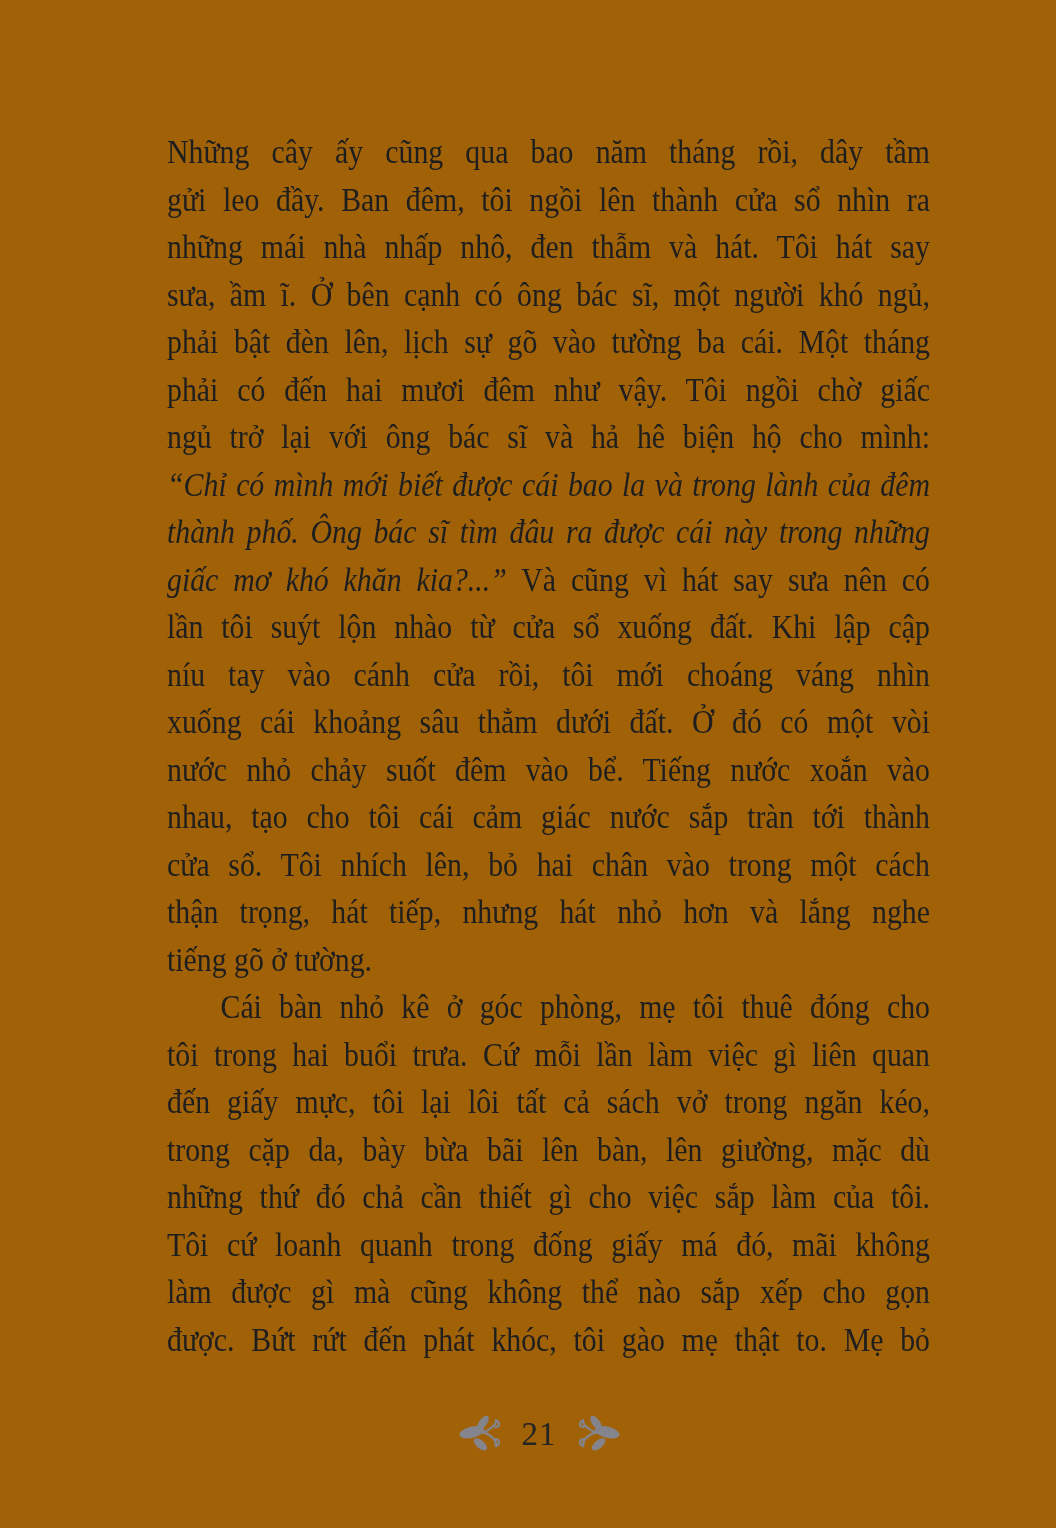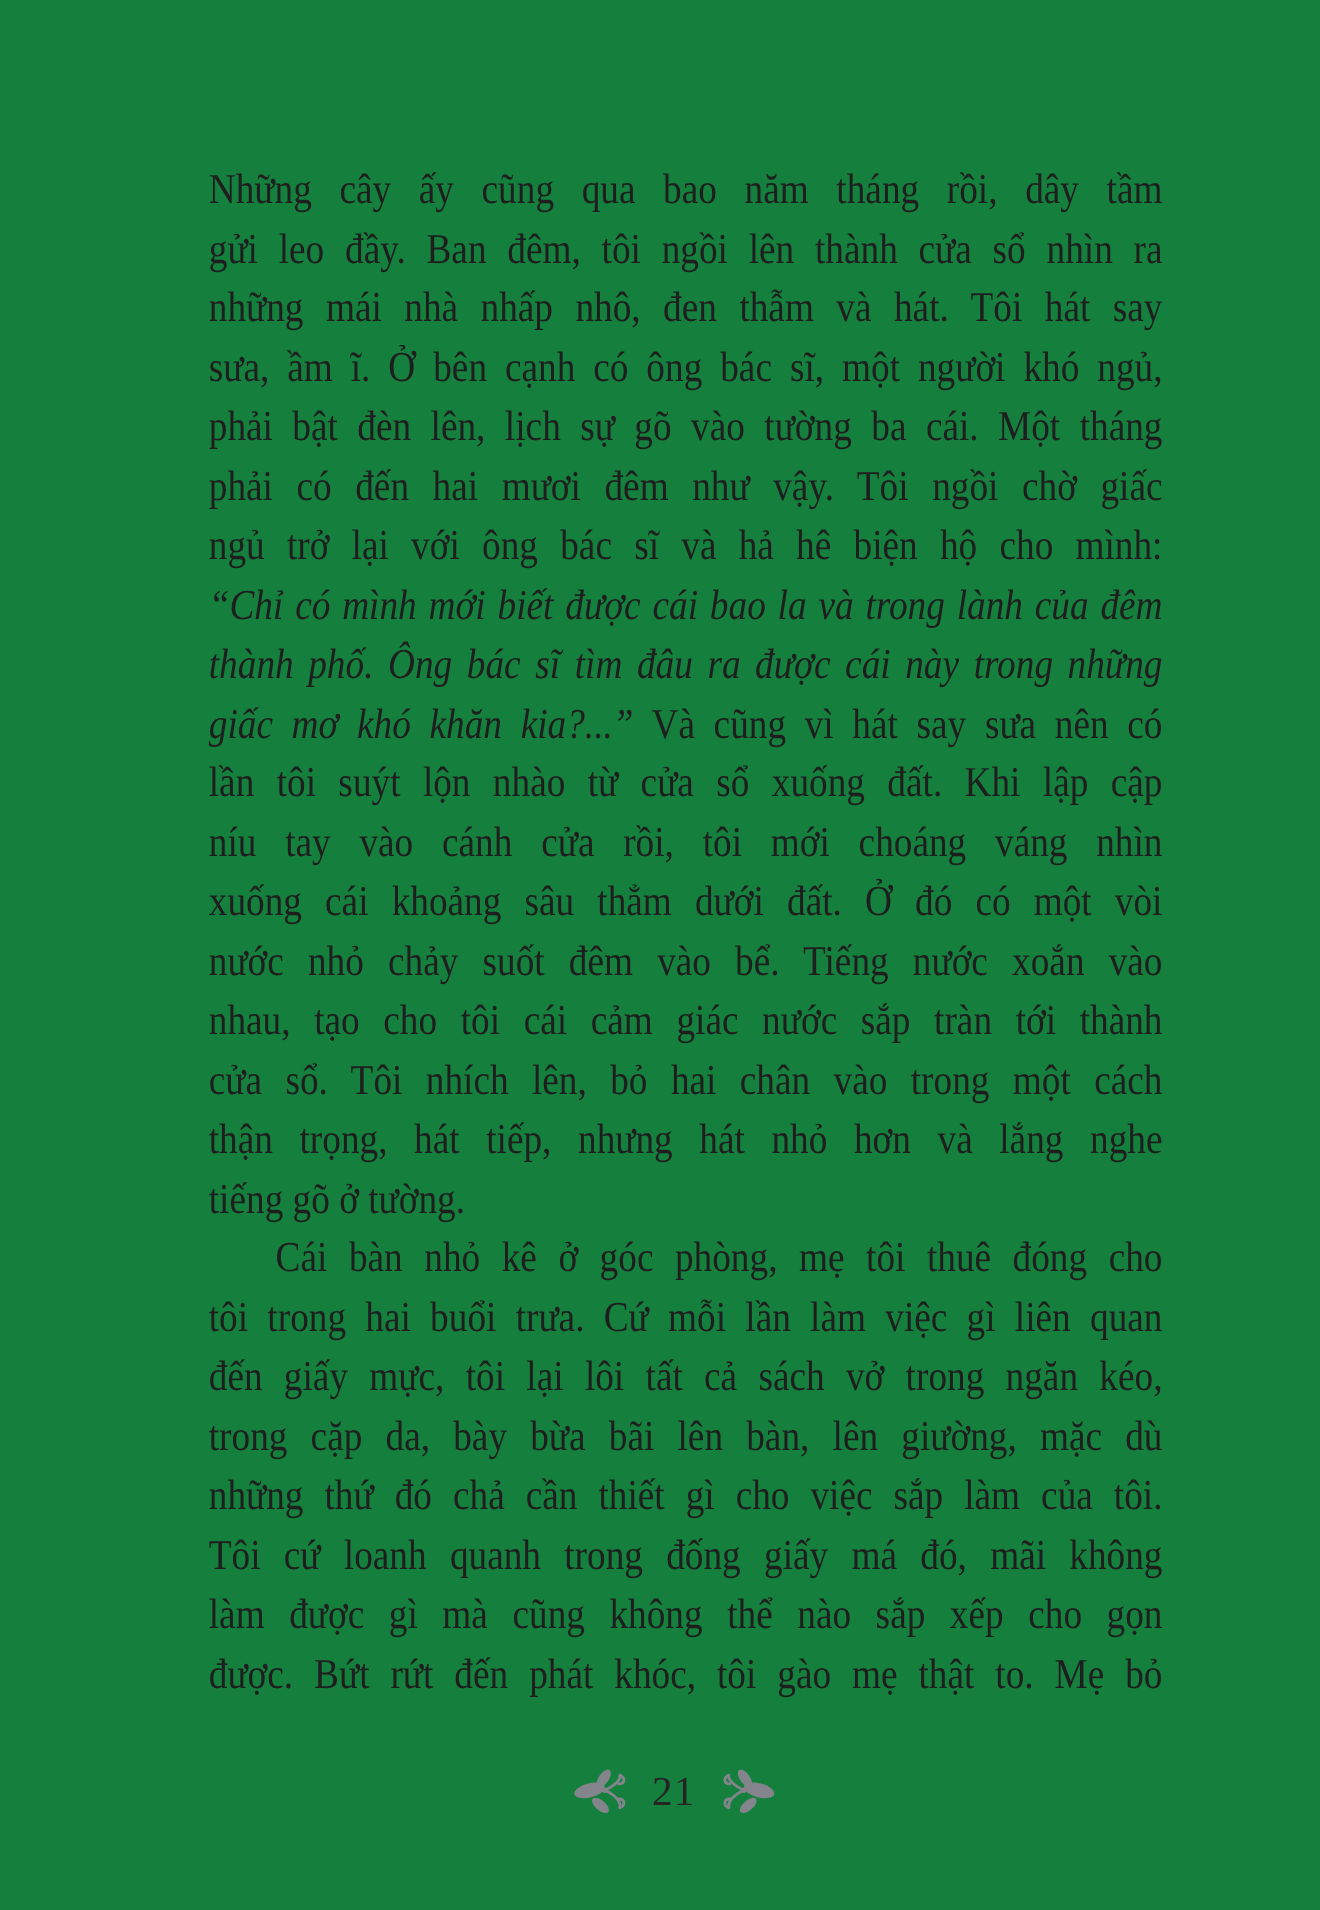--- a/index.html
+++ b/index.html
@@ -4,21 +4,21 @@
 <style>
   html, body {
     margin: 0;
     padding: 0;
     background: #ffffff;
   }
   .page {
     position: relative;
     width: 1056px;
     height: 1528px;
-    background: #15803d;
+    background: #a16207;
     overflow: hidden;
     font-family: "Liberation Serif", "DejaVu Serif", serif;
     color: #1e1e1e;
   }
   .text-block {
     position: absolute;
     left: 167px;
     top: 128px;
     width: 870px;
     font-size: 34px;

